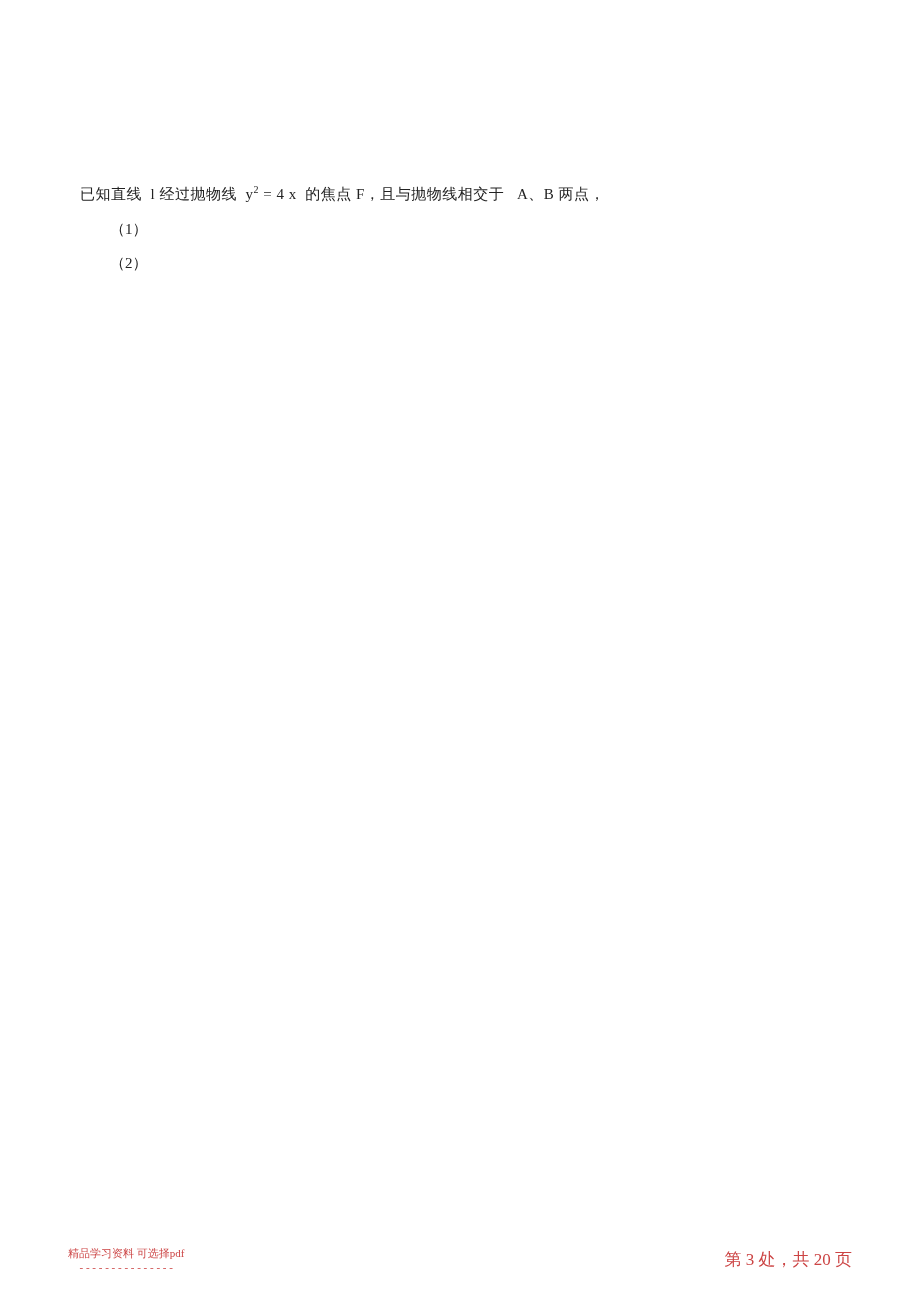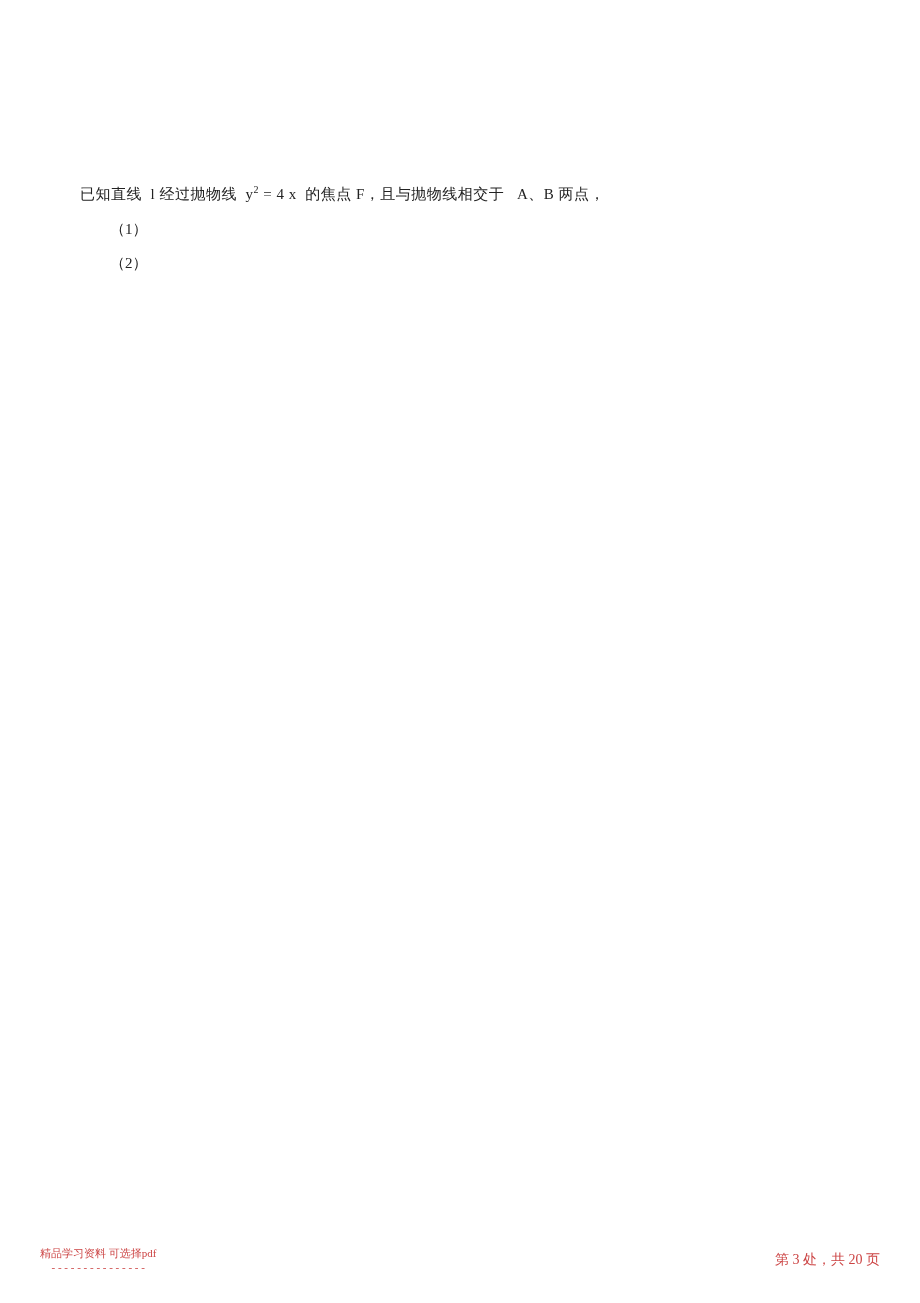--- a/index.html
+++ b/index.html
@@ -76,38 +76,38 @@
       line-height: 0;
     }
 
     .footer {
       position: absolute;
       bottom: 30px;
       left: 0;
       right: 0;
       display: flex;
       justify-content: space-between;
-      padding: 0 40px;
+      padding: 0 68px;
       font-size: 11px;
       color: #cc4444;
       gap: 42px;
     }
 
     .footer-left {
       display: flex;
       flex-direction: column;
       align-items: center;
       font-size: 11px;
       color: #cc4444;
     }
 
     .footer-right {
       display: flex;
       align-items: center;
-      font-size: 14px;
+      font-size: 17px;
       color: #cc4444;
     }
 
     .footer-line {
       display: block;
       font-size: 11px;
     }
   </style>
 </head>
 <body>

